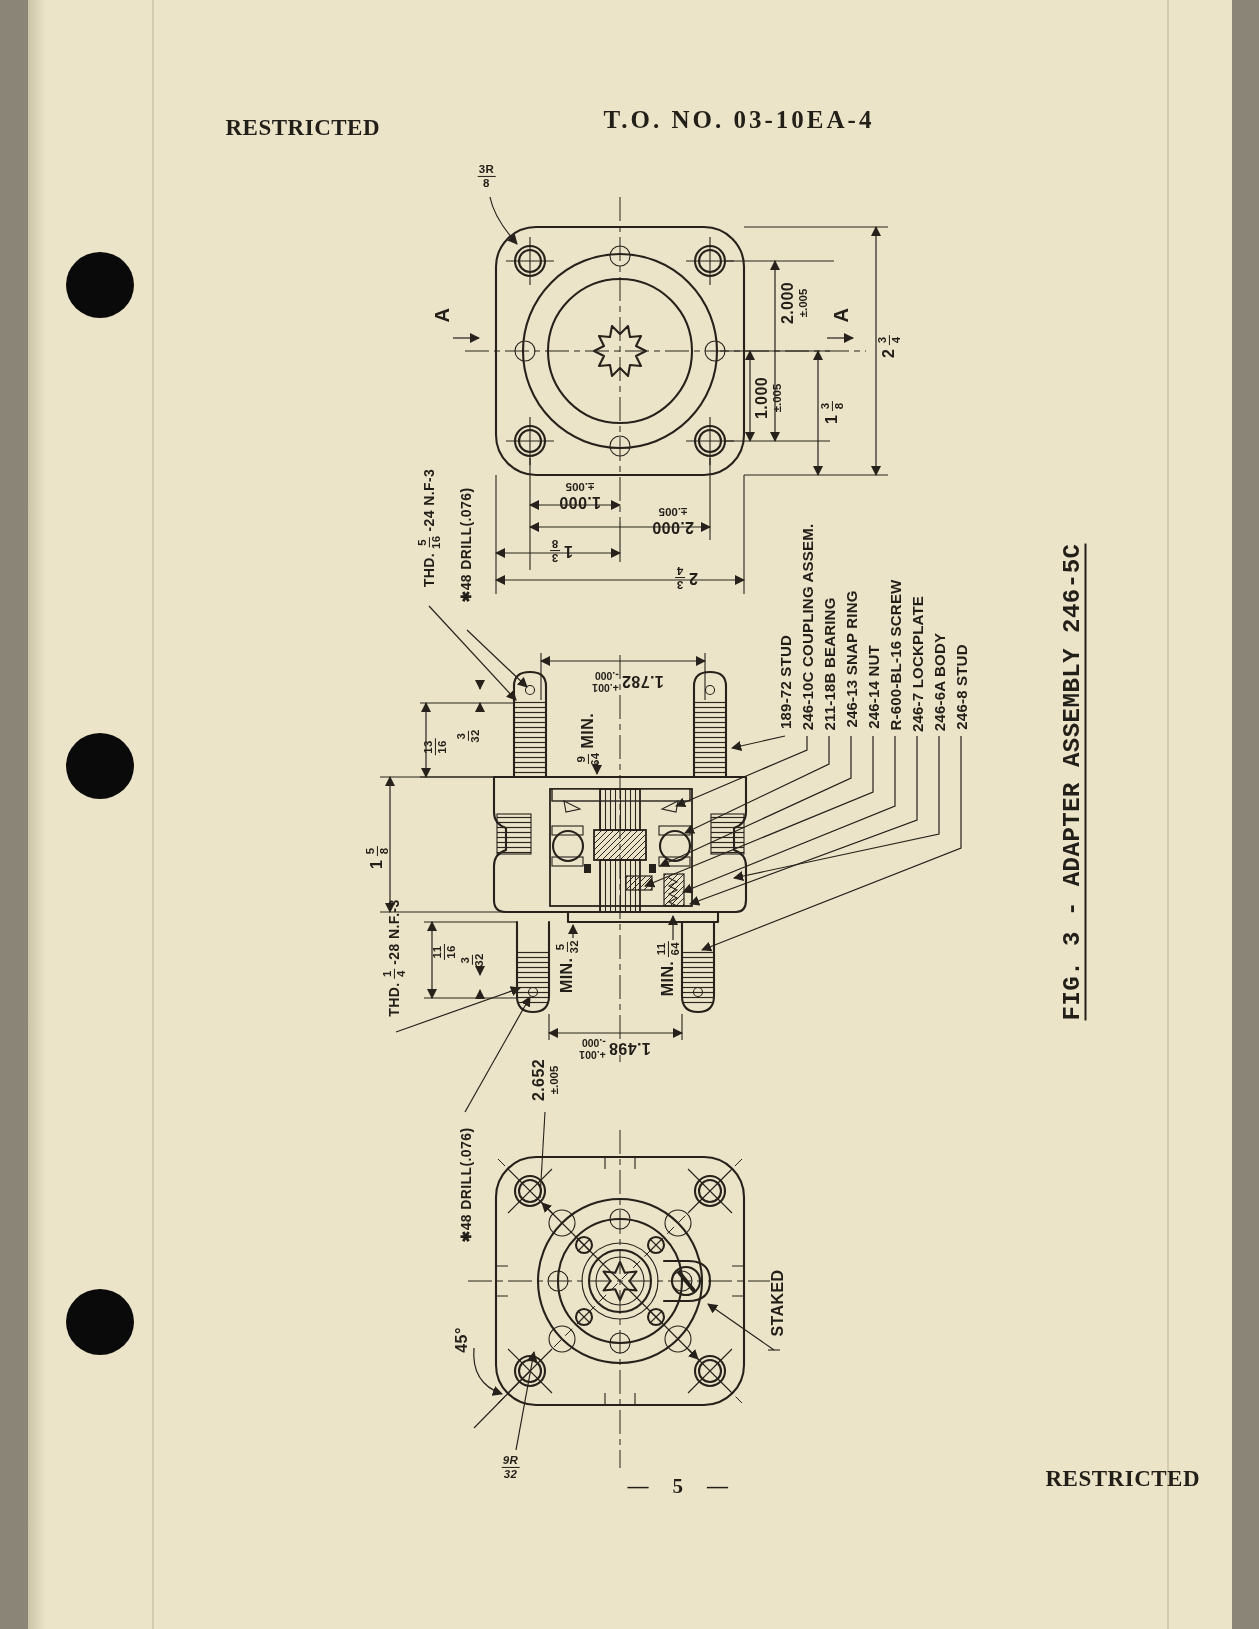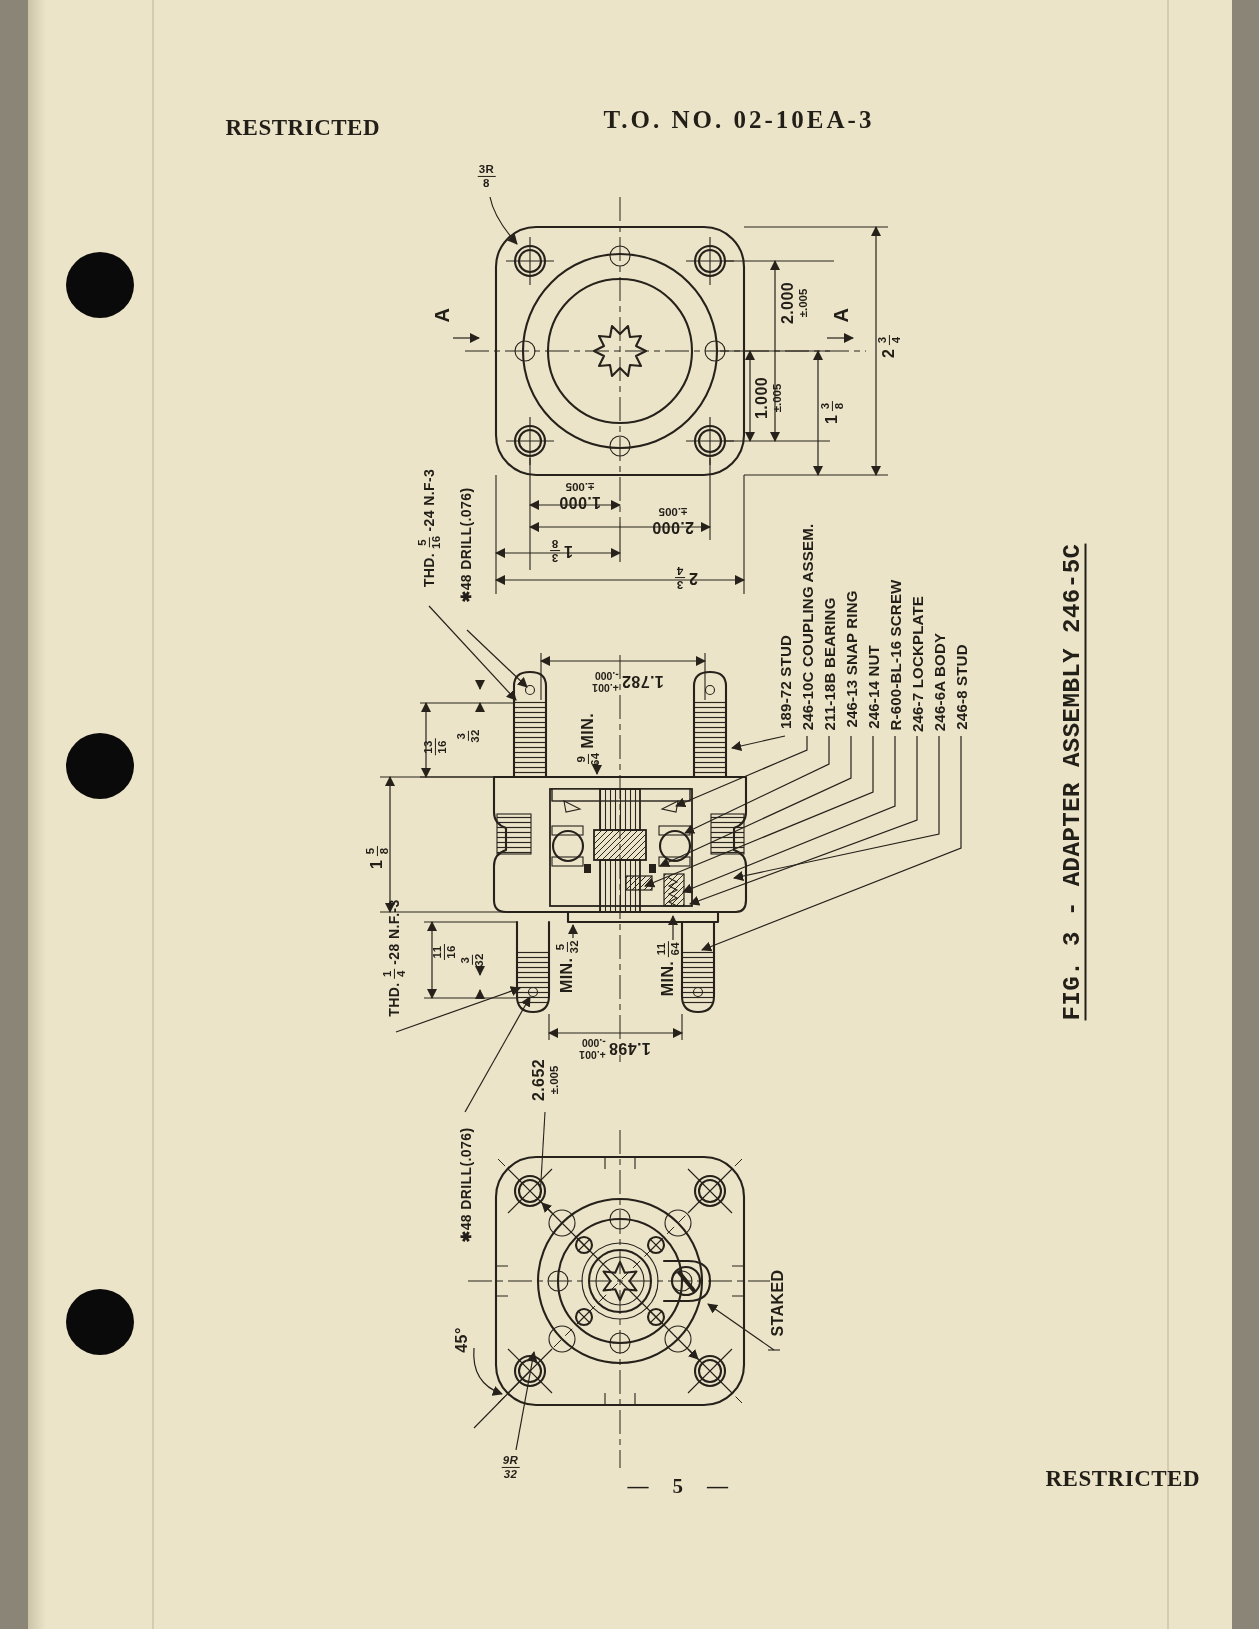--- a/index.html
+++ b/index.html
@@ -294,21 +294,21 @@
       <path class="dim" d="M446 1348Q443 1383 474 1394" marker-end="url(#ar)"></path>
 
       <path class="dim" d="M488 1450L506 1352" marker-end="url(#ar)"></path>
 
       <path class="dim" d="M746 1350L680 1304" marker-end="url(#ar)"></path>
       <path class="thin" d="M740 1350H752"></path>
     </g>
   </svg>
 
   <div class="hdr" style="left:198px;top:115px;font-size:23px;letter-spacing:.5px;">RESTRICTED</div>
-  <div class="hdr" style="left:576px;top:106px;font-size:25px;letter-spacing:3px;">T.O. NO. 02-10EA-3</div>
+  <div class="hdr" style="left:576px;top:106px;font-size:25px;letter-spacing:3px;">T.O. NO. 03-10EA-4</div>
 
   <div class="fig-title" style="left:1044px;top:782px;">FIG. 3 - ADAPTER ASSEMBLY 246-5C</div>
 
   <div class="pgnum" style="left:600px;top:1474px;">
     <span>—</span>
     <span>5</span>
     <span>—</span>
   </div>
   <div class="hdr" style="left:1018px;top:1466px;font-size:23px;letter-spacing:.5px;">RESTRICTED</div>
 

